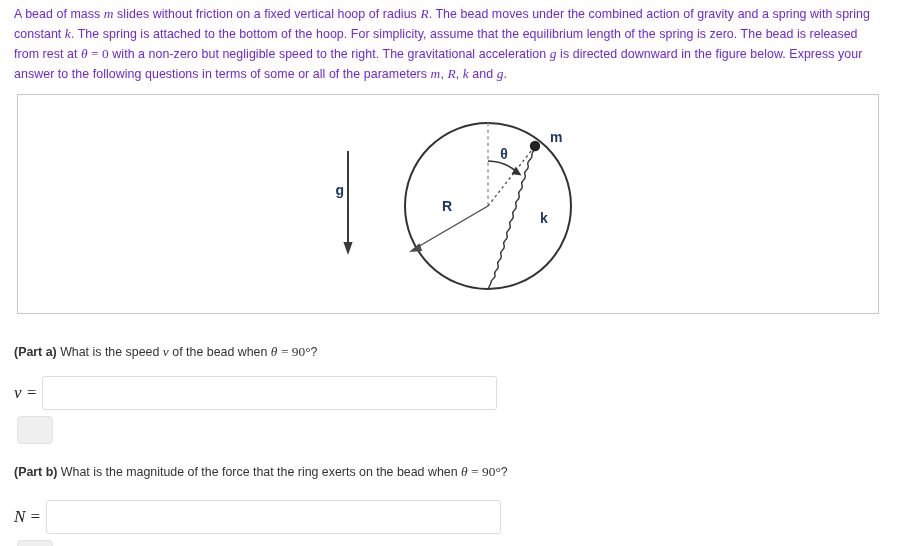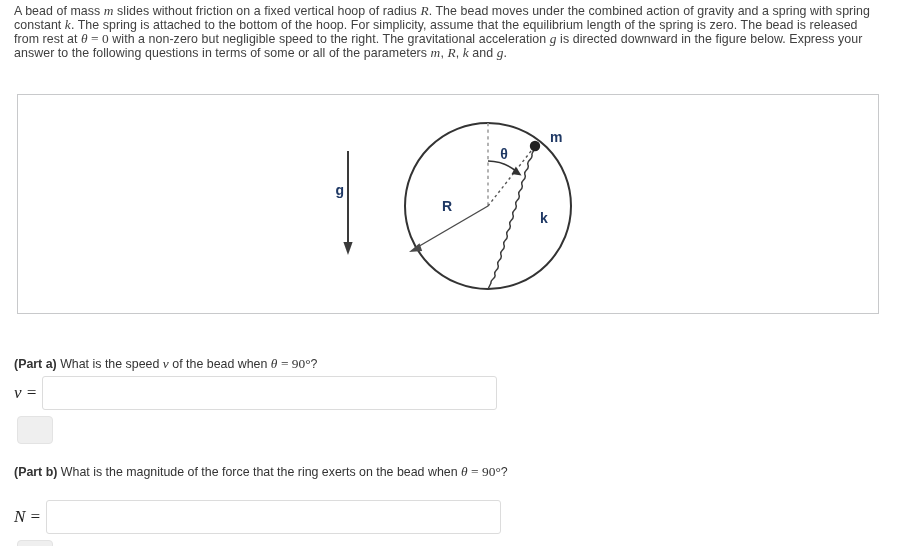--- a/index.html
+++ b/index.html
@@ -16,22 +16,22 @@
     color: #2b2b2b;
   }
 
   
   #problem-statement {
     position: absolute;
     left: 14px;
     top: 4px;
     width: 872px;
     font-size: 12.4px;
-    line-height: 14px;
-    color: #404040;
+    line-height: 19px;
+    color: #6d28d9;
     letter-spacing: 0.005em;
   }
   .mathvar {
     font-family: "Liberation Serif", serif;
     font-style: italic;
     font-size: 13.4px;
     letter-spacing: 0.01em;
   }
   .mathvar-up {
     font-family: "Liberation Serif", serif;
@@ -151,21 +151,21 @@
     <circle cx="517" cy="51" r="5.2" fill="#222222"></circle>
 
     <text x="326" y="100" text-anchor="end" font-family="Liberation Sans, sans-serif" font-size="14" font-weight="bold" fill="#1f3864">g</text>
     <text x="429" y="116" text-anchor="middle" font-family="Liberation Sans, sans-serif" font-size="14" font-weight="bold" fill="#1f3864">R</text>
     <text x="486" y="64" text-anchor="middle" font-family="Liberation Sans, sans-serif" font-size="14" font-weight="bold" fill="#1f3864">θ</text>
     <text x="526" y="128" text-anchor="middle" font-family="Liberation Sans, sans-serif" font-size="14" font-weight="bold" fill="#1f3864">k</text>
     <text x="532" y="47" text-anchor="start" font-family="Liberation Sans, sans-serif" font-size="14" font-weight="bold" fill="#1f3864">m</text>
   </svg>
 </div>
 
-<div class="part-question" style="top:356px;">
+<div class="part-question" style="top:344px;">
   <b>(Part a)</b><span id="part-a-qtext"><span> What is the speed </span><span class="mathvar">v</span><span> of the bead when </span><span class="mathvar">θ</span><span class="mathvar-up"> = </span><span class="mathvar-up">90</span><span class="mathvar-up">°</span><span>?</span></span>
 </div>
 
 <div class="answer-row" style="left:14px; top:376px;">
   <span class="answer-label">v =</span>
   <input class="answer-input" type="text" style="width: 455px;" placeholder="">
 </div>
 
 <button class="submit-button" style="left:17px; top:416px;"></button>
 

